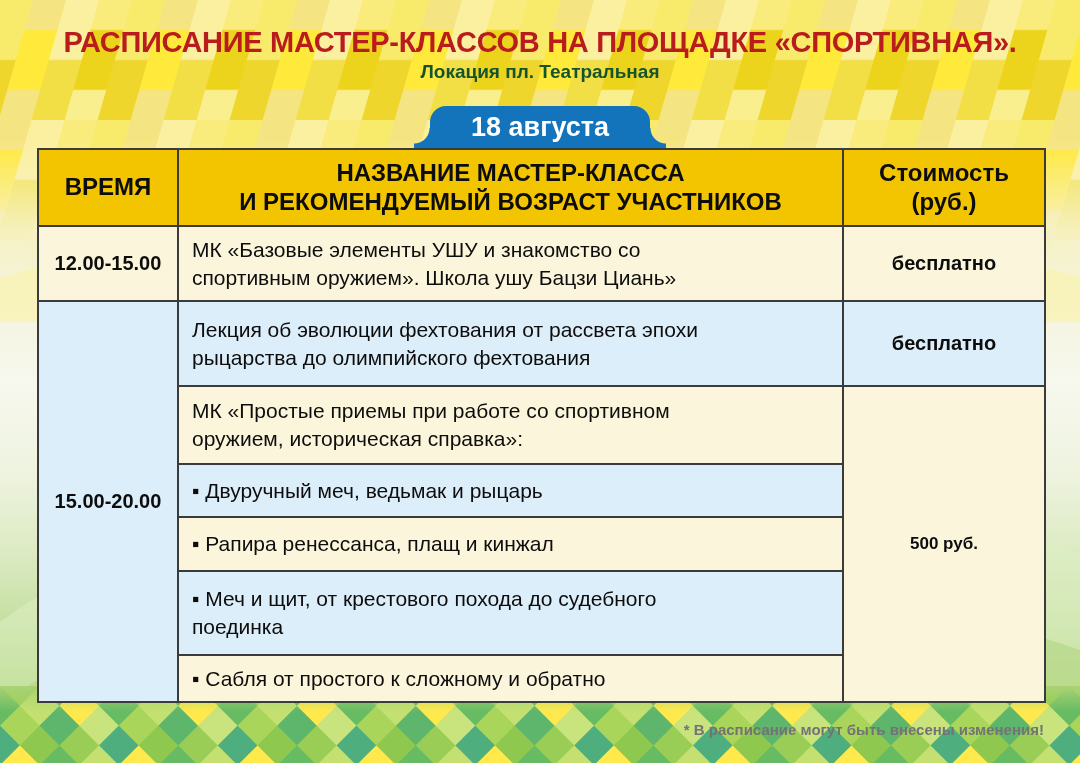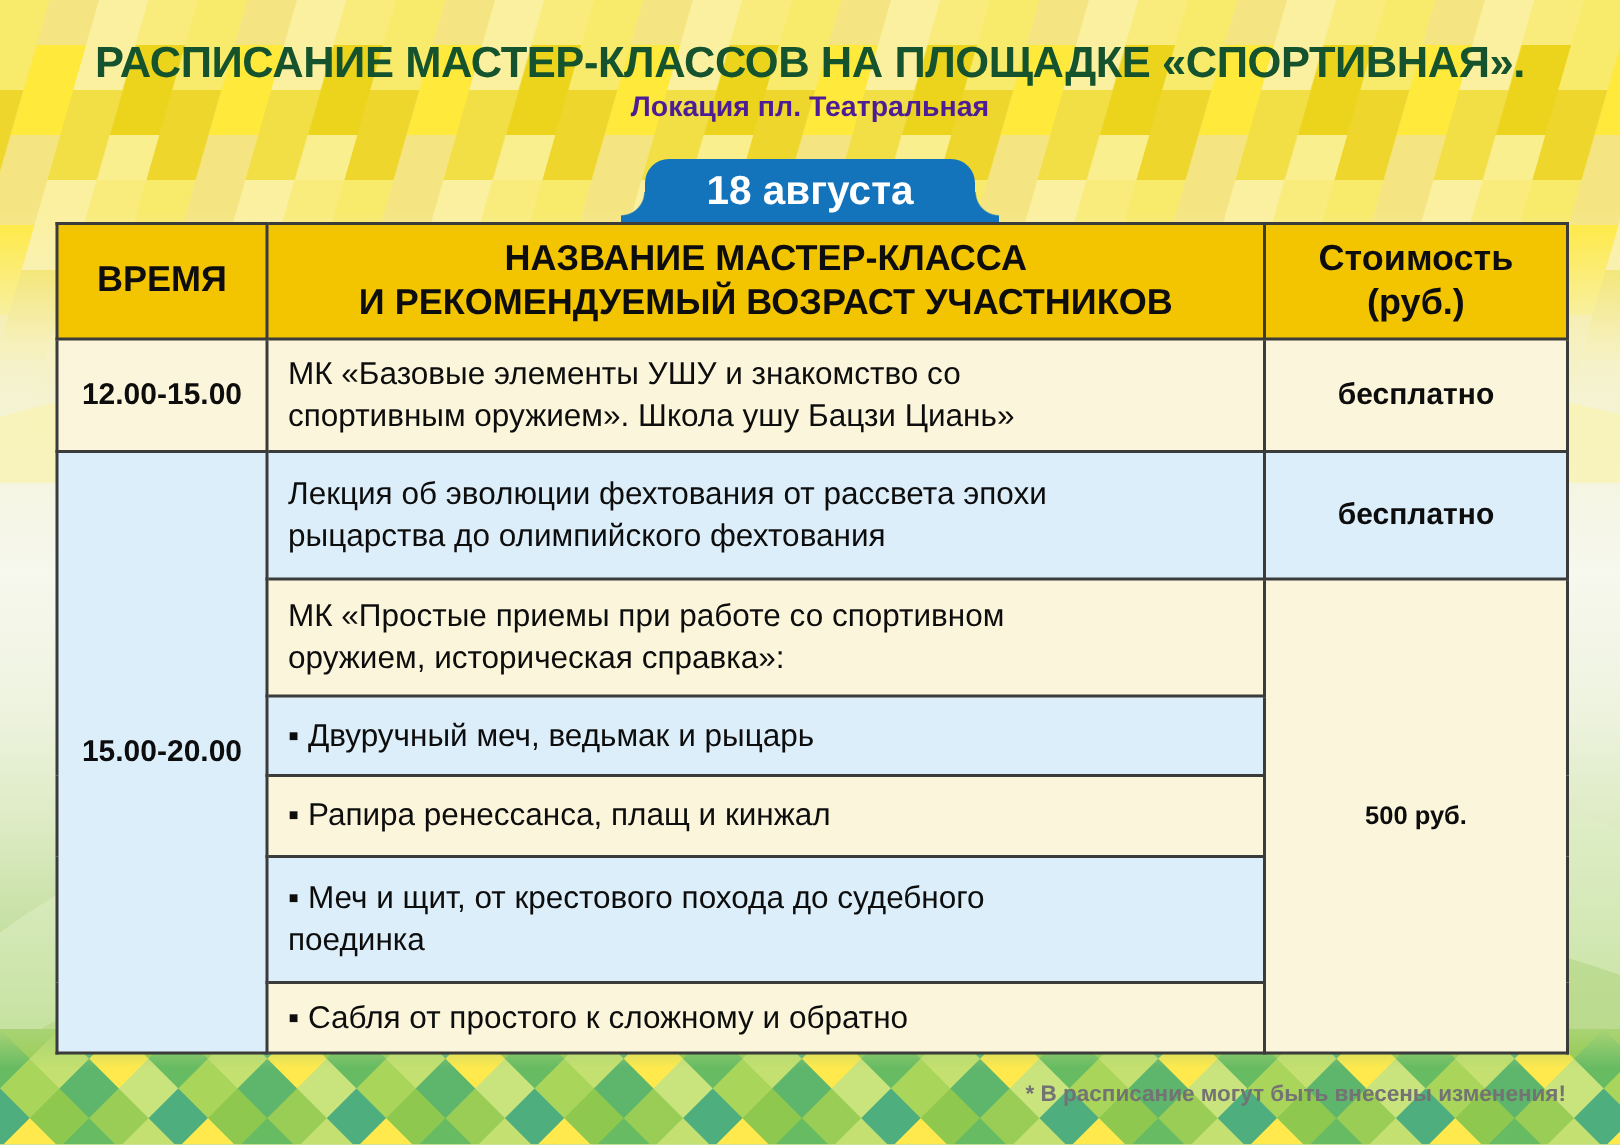--- a/index.html
+++ b/index.html
@@ -20,23 +20,23 @@
   .wave-1{position:absolute;top:470px;left:-15%;width:130%;height:420px;
     background:rgba(223,238,196,.55);border-radius:50% 50% 0 0/100% 55% 0 0;}
   .wave-2{position:absolute;top:575px;left:-12%;width:128%;height:330px;
     background:rgba(178,214,130,.6);border-radius:48% 52% 0 0/95% 65% 0 0;}
   .bottom-mosaic{position:absolute;top:686px;left:0;}
   .bottom-fade{position:absolute;top:686px;left:0;width:1080px;height:26px;
     background:linear-gradient(to bottom, rgba(169,211,116,1) 0%, rgba(169,211,116,0) 100%);}
 
   
   .title{position:absolute;top:26px;left:0;width:100%;text-align:center;z-index:4;
-    font-size:29px;font-weight:bold;color:#14532d;letter-spacing:-.3px;}
+    font-size:29px;font-weight:bold;color:#b91c1c;letter-spacing:-.3px;}
   .subtitle{position:absolute;top:61px;left:0;width:100%;text-align:center;z-index:4;
-    font-size:19px;font-weight:bold;color:#4c1d95;}
+    font-size:19px;font-weight:bold;color:#14532d;}
 
   
   .badge{position:absolute;top:106px;left:430px;width:220px;height:42px;z-index:4;
     background:#1373BB;border-radius:16px 16px 0 0;color:#fff;
     font-size:27px;font-weight:bold;text-align:center;line-height:42px;}
   .badge::before{content:"";position:absolute;left:-16px;bottom:0;width:16px;height:20px;
     background:radial-gradient(circle 16px at 0 0, rgba(0,0,0,0) 15px, #1373BB 16px);}
   .badge::after{content:"";position:absolute;right:-16px;bottom:0;width:16px;height:20px;
     background:radial-gradient(circle 16px at 100% 0, rgba(0,0,0,0) 15px, #1373BB 16px);}
 

